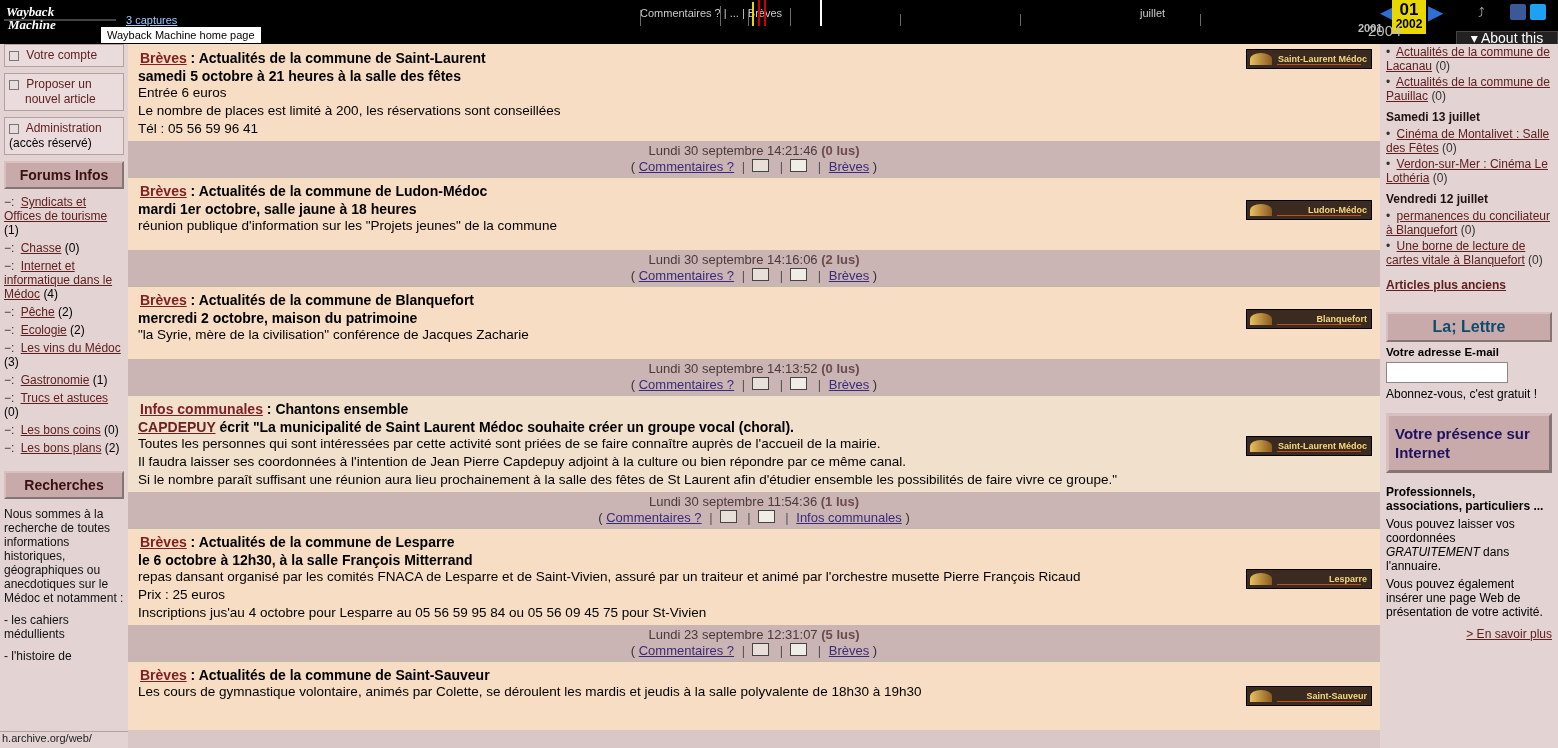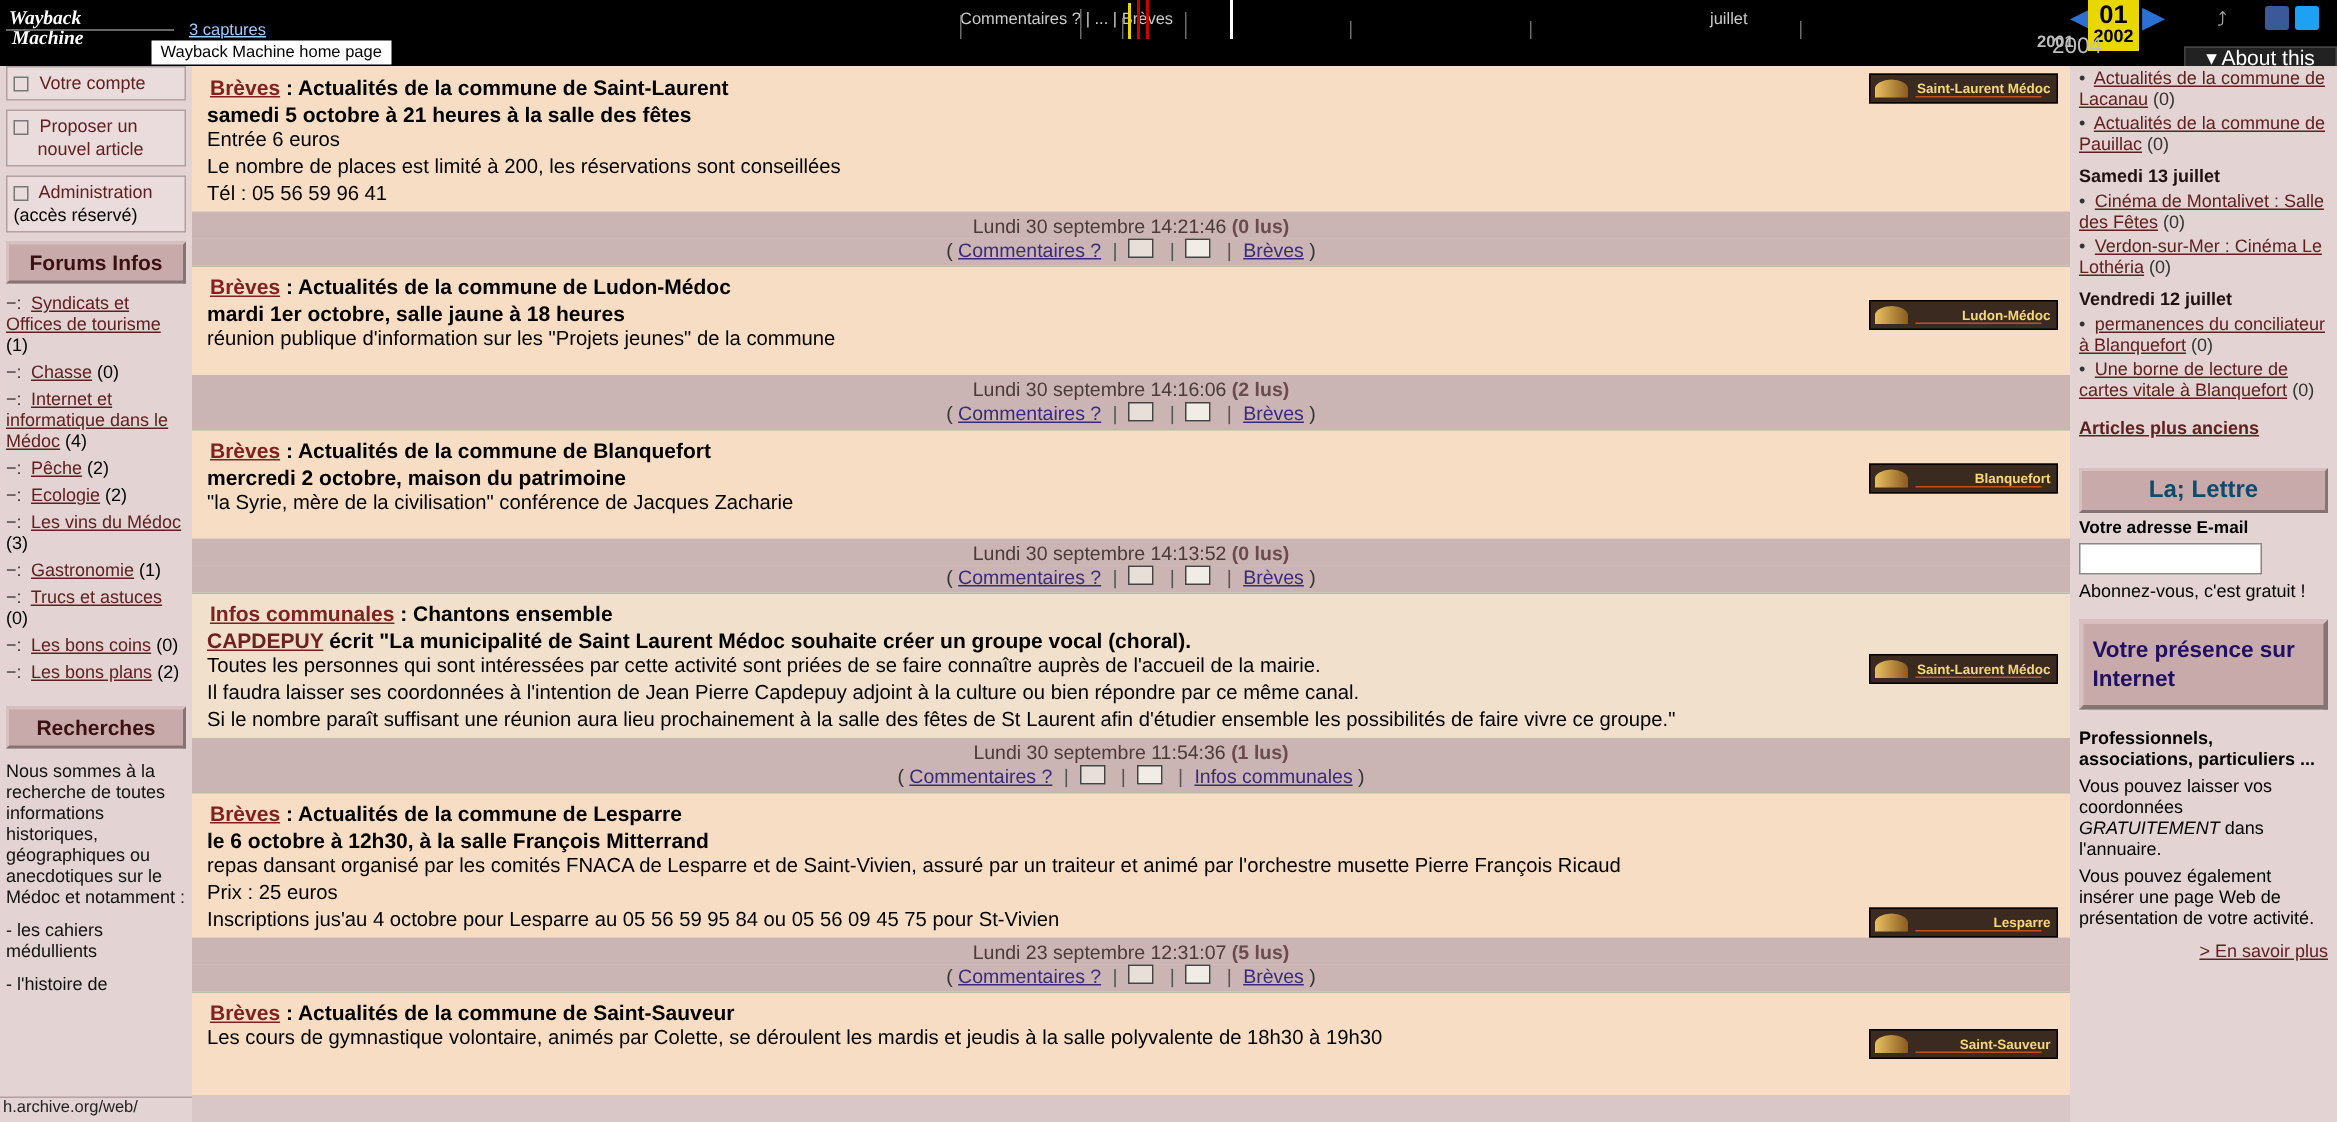--- a/index.html
+++ b/index.html
@@ -422,21 +422,21 @@
       <span class="lus">(1 lus)</span>
     </div>
     <div class="links-row">
       ( <a>Commentaires ?</a>
       <span class="pipe">|</span><span class="ico"></span>
       <span class="pipe">|</span><span class="ico mail"></span>
       <span class="pipe">|</span> <a>Infos communales</a> )
     </div>
 
     <div class="entry">
-      <div class="badge" style="top:40px;margin-top:36px;">
+      <div class="badge" style="top:40px;">
         <span class="swoosh"></span>
         <span class="rule"></span>
         <span>Lesparre</span>
       </div>
       <div class="entry-head">
         <span class="cat">Brèves</span><span class="sep"> : </span><span class="ttl">Actualités de la commune de Lesparre</span>
       </div>
       <div class="entry-sub">le 6 octobre à 12h30, à la salle François Mitterrand</div>
       <div class="entry-body">repas dansant organisé par les comités FNACA de Lesparre et de Saint-Vivien, assuré par un traiteur et animé par l'orchestre musette Pierre François Ricaud</div>
       <div class="entry-body">Prix : 25 euros</div>

